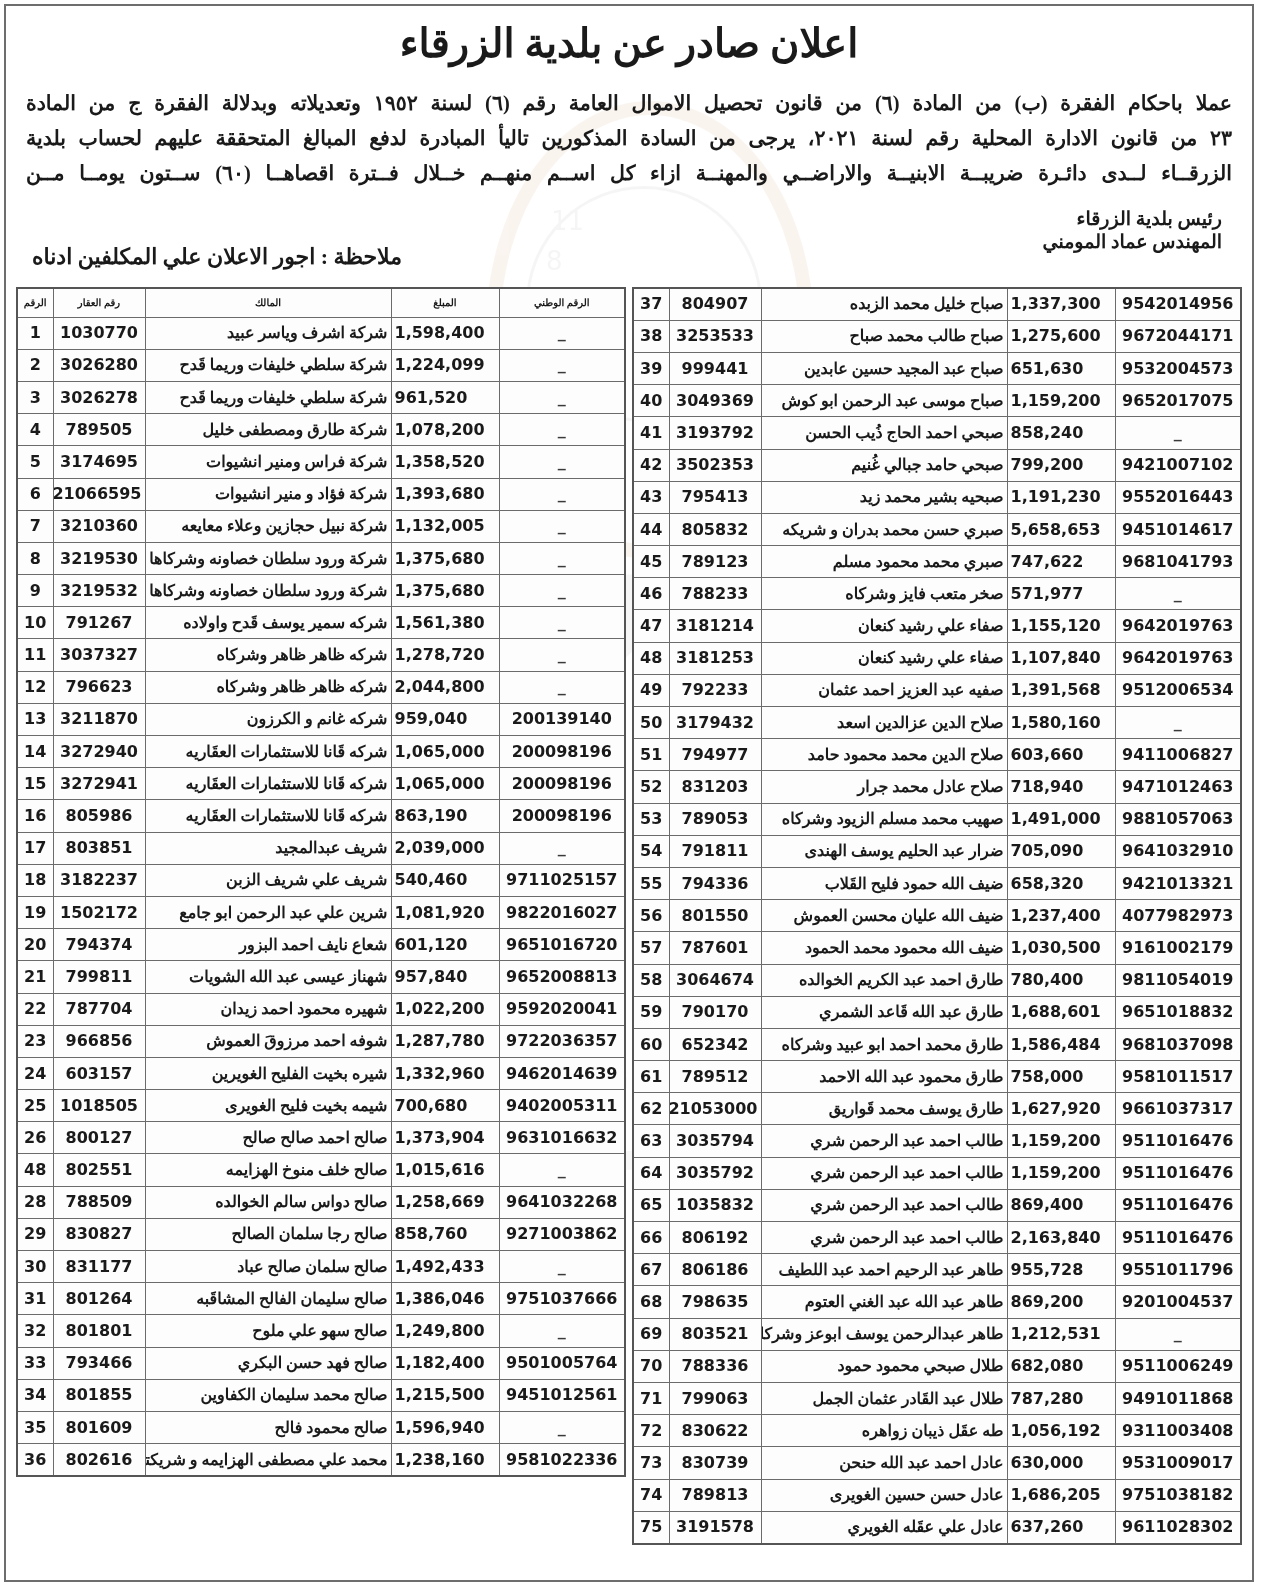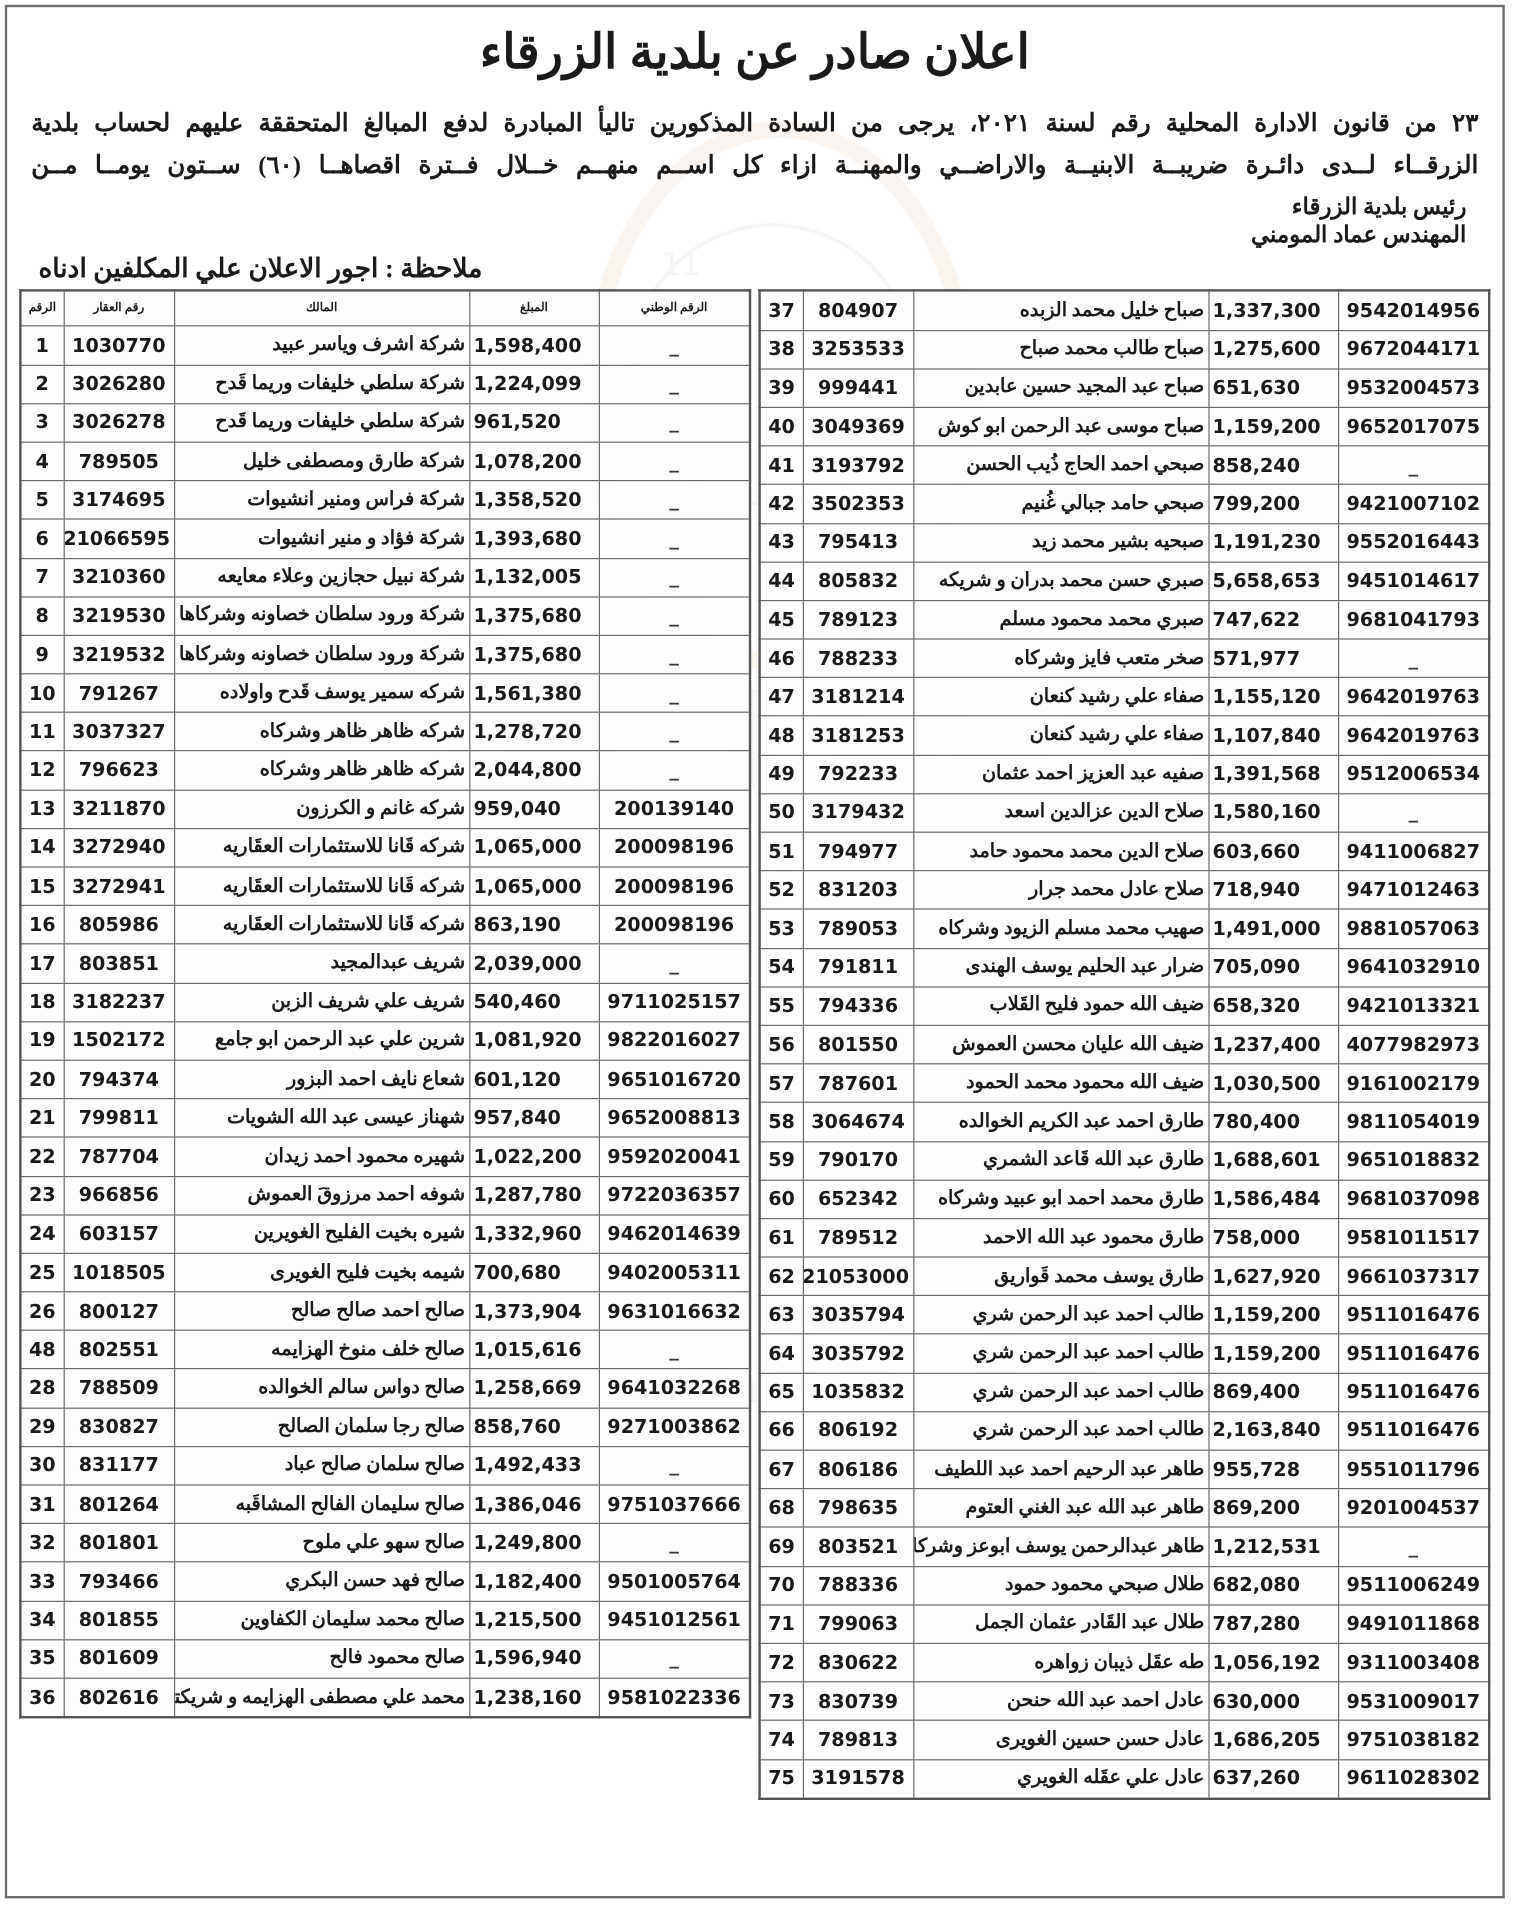--- a/index.html
+++ b/index.html
@@ -101,27 +101,27 @@
     font-weight: bold;
     line-height: 1.62;
     text-align: justify;
     text-align-last: justify;
     margin: 0 0 2px 0;
   }
   .sign-row {
     display: flex;
     justify-content: space-between;
     align-items: flex-end;
-    margin-top: 2px;
+    margin-top: 12px;
     min-height: 84px;
   }
   .note {
     font-size: 22px;
     font-weight: bold;
-    padding-bottom: 4px;
+    padding-bottom: 17px;
     padding-left: 6px;
     font-family: Liberation Serif, serif;
   }
   .signature {
     text-align: right;
     font-size: 19px;
     font-weight: bold;
     line-height: 1.25;
     padding-right: 10px;
     align-self: flex-start;
@@ -198,20 +198,21 @@
     <div class="wm-num" style="left:690px;top:665px;">5</div>
     <div class="wm-num" style="left:640px;top:700px;">6</div>
     <div class="wm-num" style="left:545px;top:200px;">11</div>
     <div class="wm-num" style="left:540px;top:240px;">8</div>
   </div>
 
   <div class="header">
 
     <div class="doc-title">اعلان صادر عن بلدية الزرقاء</div>
 
+    <div class="doc-body">عملا باحكام الفقرة (ب) من المادة (٦) من قانون تحصيل الاموال العامة رقم (٦) لسنة ١٩٥٢ وتعديلاته وبدلالة الفقرة ج من المادة</div>
     <div class="doc-body">٢٣ من قانون الادارة المحلية رقم لسنة ٢٠٢١، يرجى من السادة المذكورين تاليأ المبادرة لدفع المبالغ المتحققة عليهم لحساب بلدية</div>
     <div class="doc-body">الزرقــاء لــدى دائـرة ضريبــة الابنيــة والاراضــي والمهنــة ازاء كل اســم منهــم خــلال فــترة اقصاهــا (٦٠) ســتون يومــا مــن</div>
 
     <div class="sign-row">
       <div class="signature">
         <div>رئيس بلدية الزرقاء</div>
         <div>المهندس عماد المومني</div>
       </div>
       <div class="note">ملاحظة : اجور الاعلان علي المكلفين ادناه</div>
     </div>

